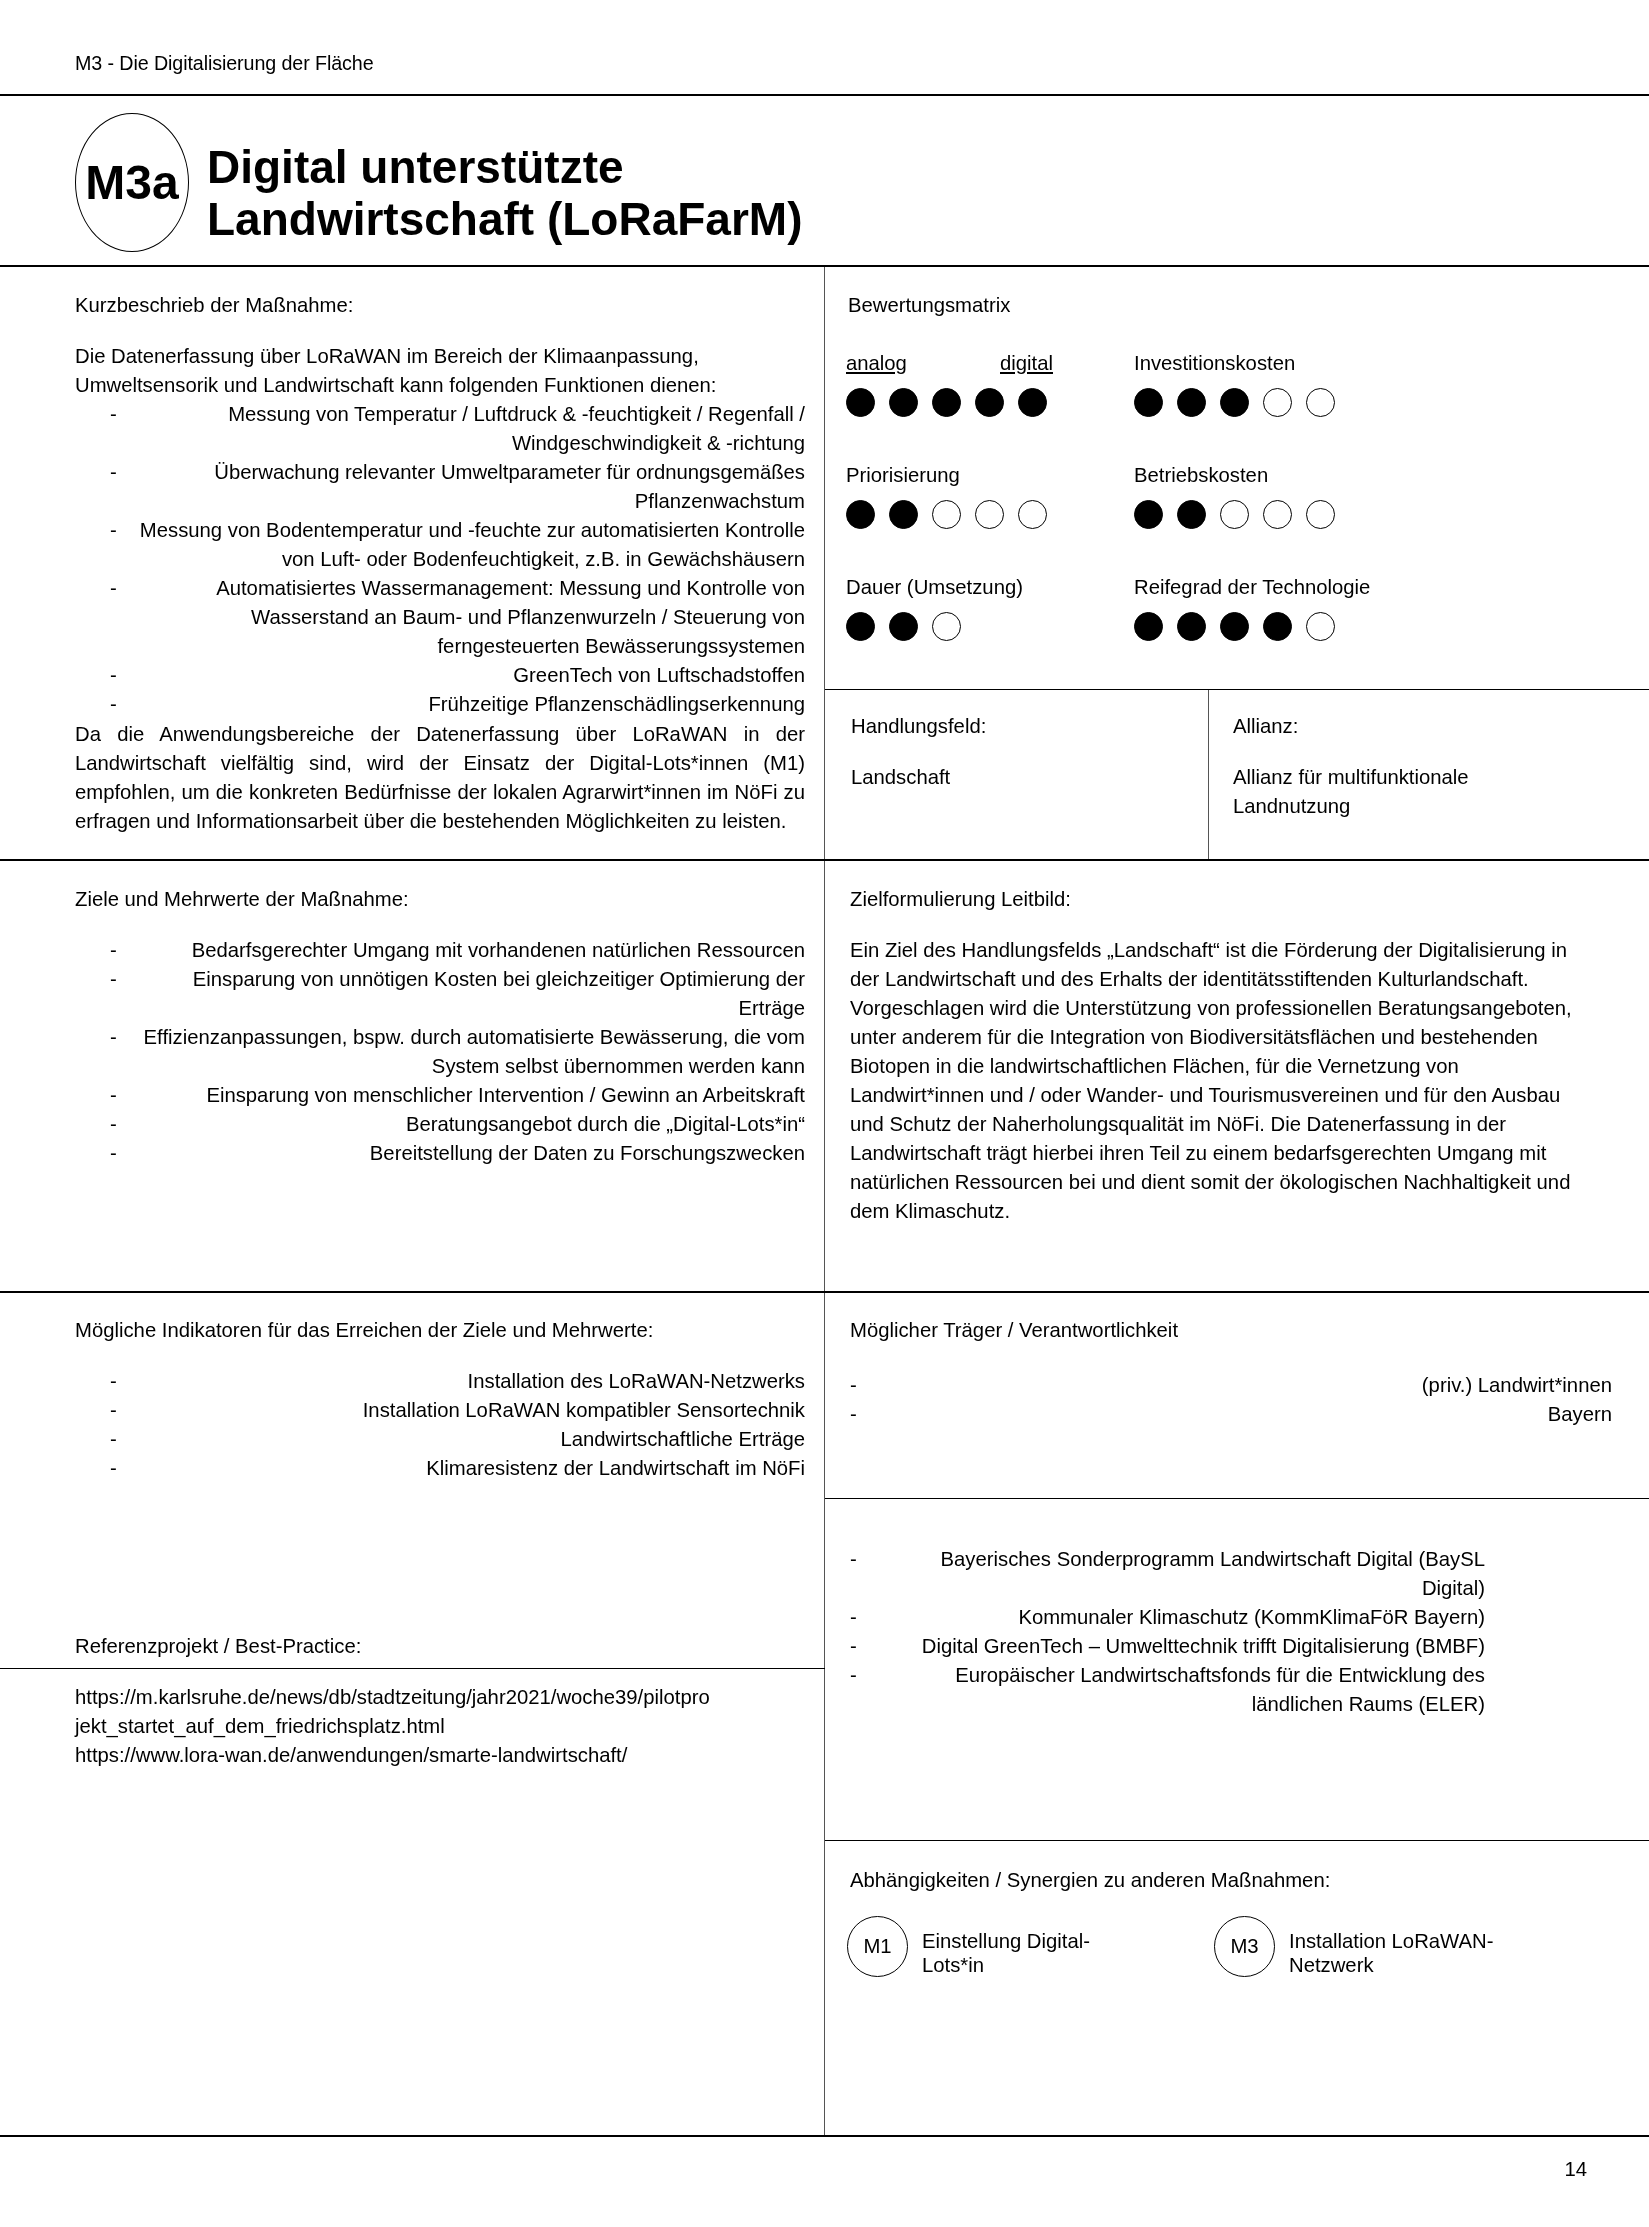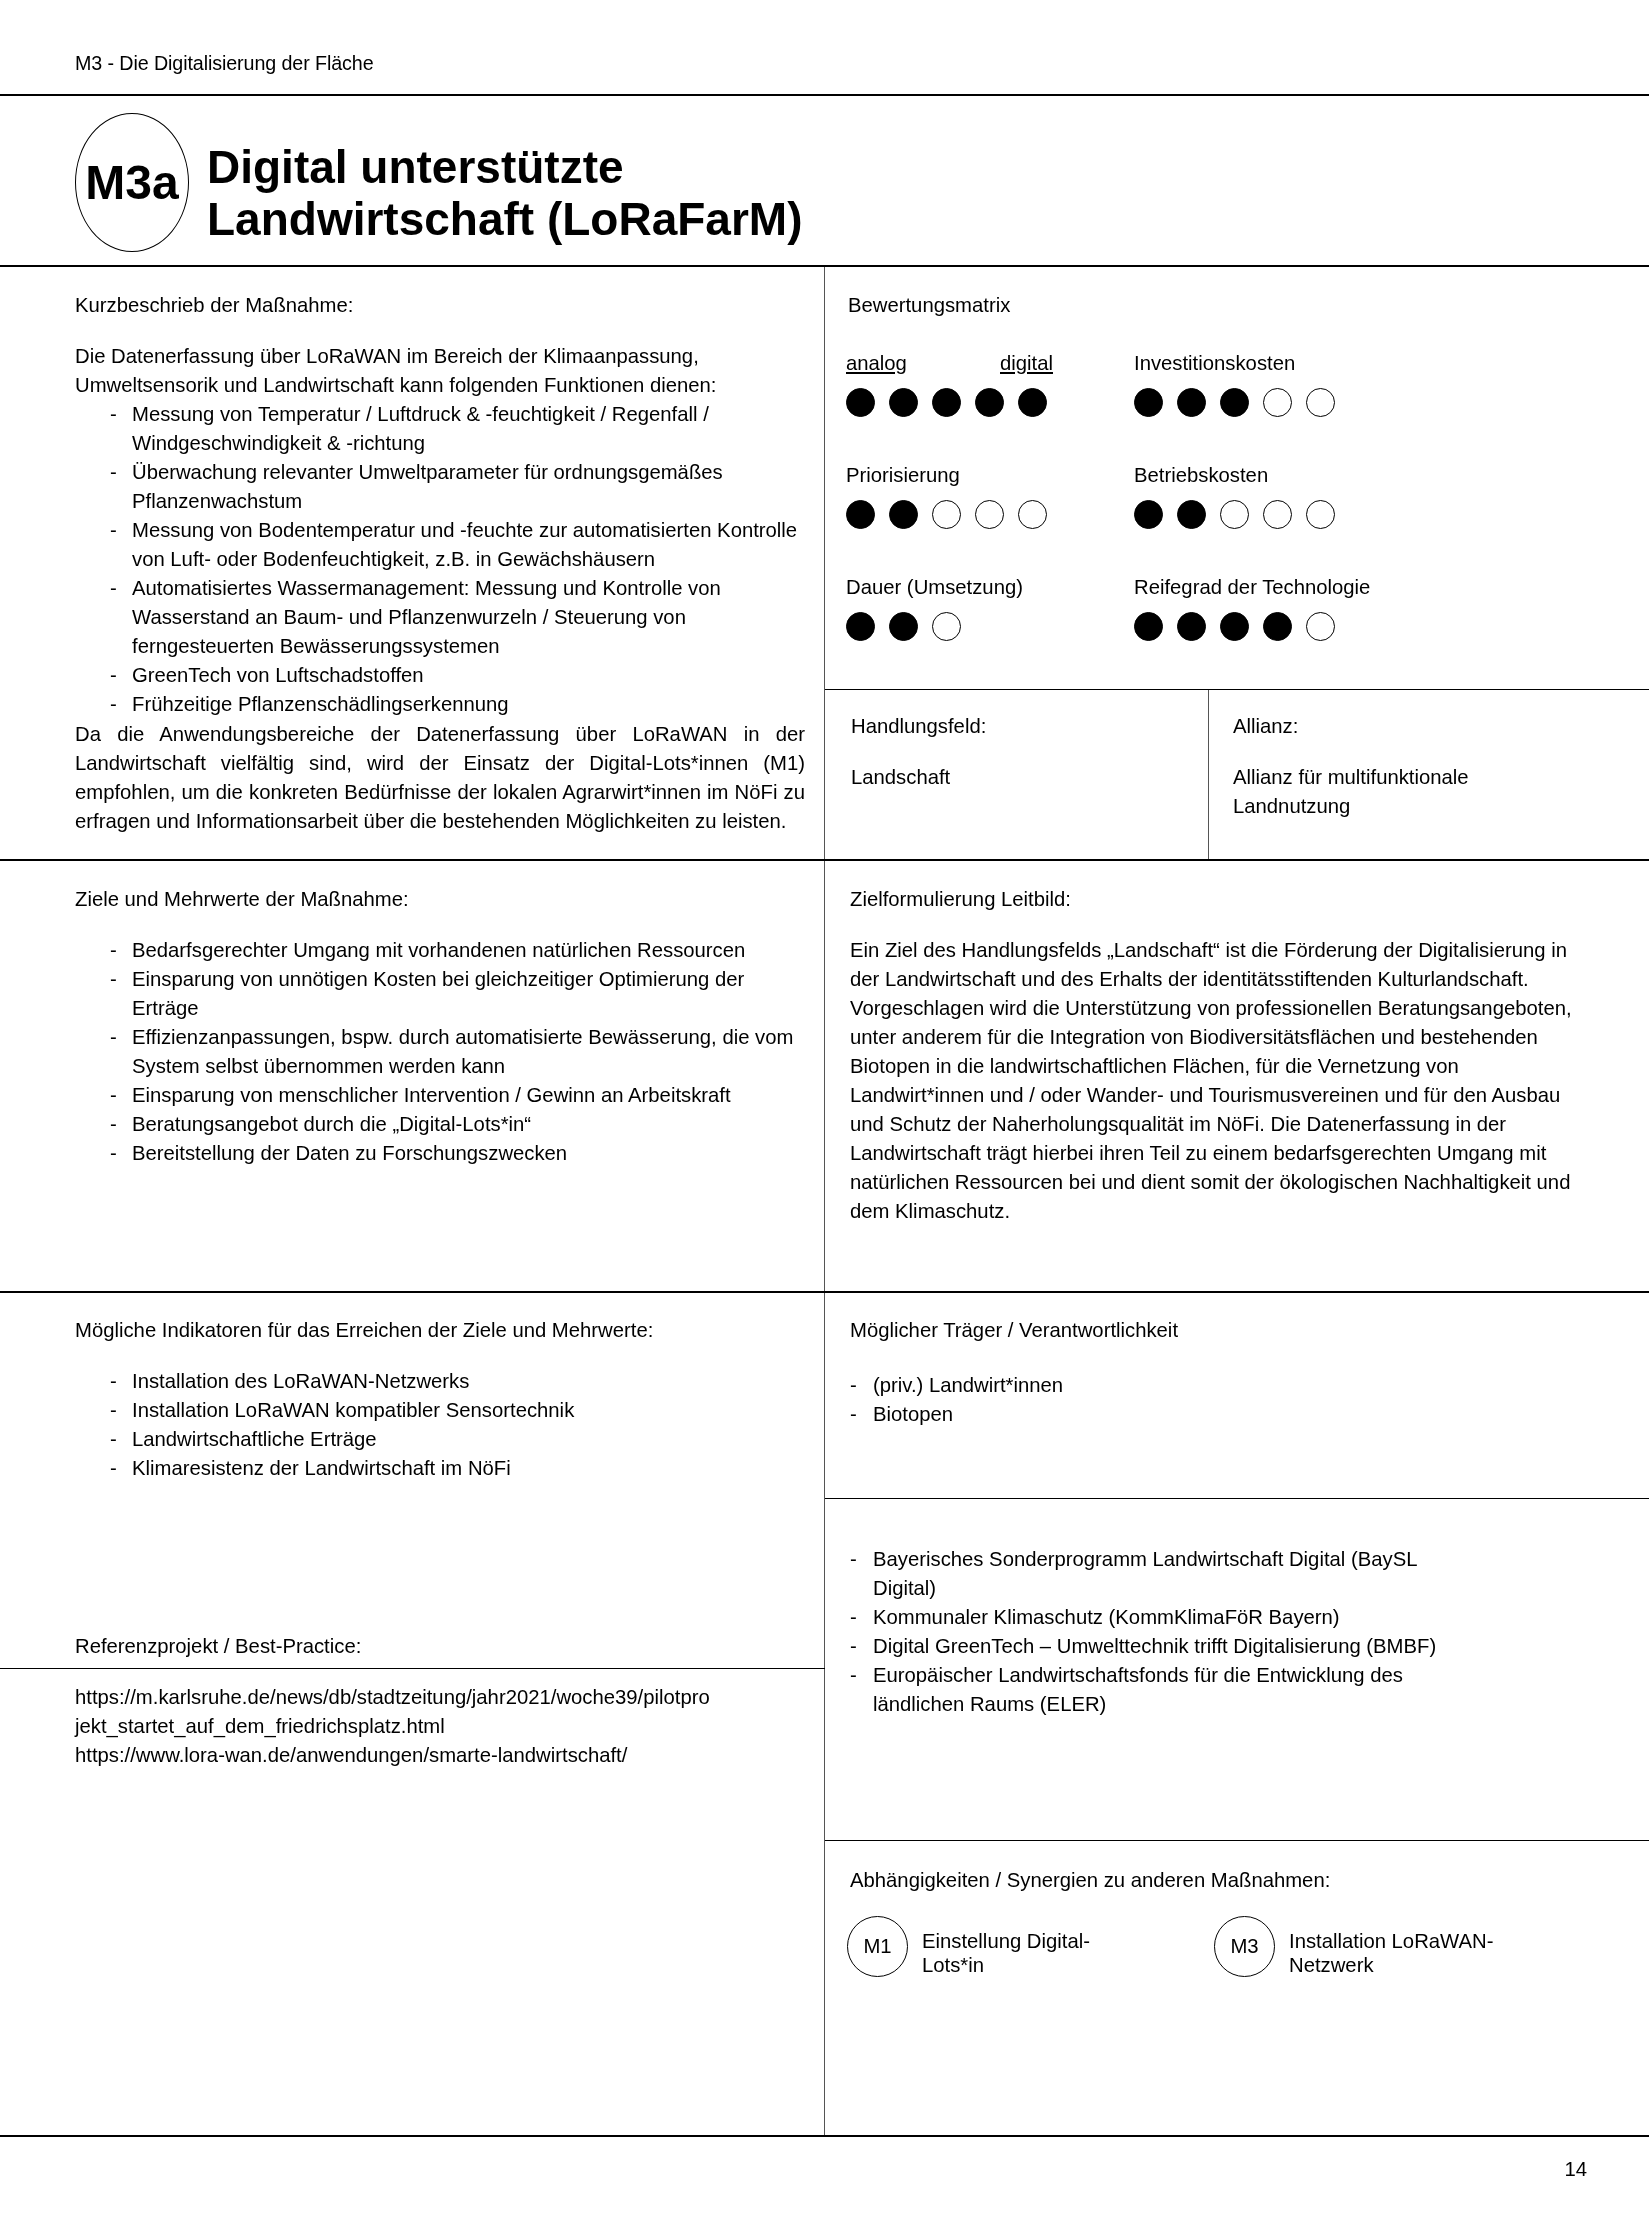--- a/index.html
+++ b/index.html
@@ -7,21 +7,21 @@
          font-family:"Liberation Sans", sans-serif; color:#000; }
   .abs { position:absolute; }
   .hline { position:absolute; left:0; width:1650px; height:1.9px; background:#000; }
   .vline { position:absolute; width:1.3px; background:#555; }
   .running-head { left:75px; top:52px; font-size:19.7px; letter-spacing:-0.1px; }
   .title-circle { left:75px; top:113px; width:112px; height:137px; border:1.9px solid #000; border-radius:50%;
                   display:flex; align-items:center; justify-content:center; font-size:48px; font-weight:bold; }
   .title-text { left:207px; top:141px; font-size:46px; font-weight:bold; line-height:52px; }
   .label { font-size:20.3px; line-height:29px; }
   .body { font-size:20.3px; line-height:29px; }
-  ul.dash { list-style:none; margin:0; padding:0; }
+  ul.dash { list-style:none; margin:0; padding:0;text-align:right; }
   ul.dash li { position:relative; padding-left:57px; font-size:20.3px; line-height:29px; }
   ul.dash li::before { content:"-"; position:absolute; left:35px; top:0; }
   ul.dash.tight li { padding-left:23px; }
   ul.dash.tight li::before { left:0; }
   .rating-label { font-size:20.3px; line-height:25.4px; }
   .dots { display:flex; gap:14px; margin-top:11.4px; }
   .dot { width:29px; height:29px; border-radius:50%; border:1.6px solid #000; box-sizing:border-box; }
   .dot.filled { background:#000; }
   .badge { width:61px; height:61px; border:1.6px solid #000; border-radius:50%; box-sizing:border-box;
            display:flex; align-items:center; justify-content:center; font-size:20.3px; }
@@ -167,21 +167,21 @@
       <li>Installation LoRaWAN kompatibler Sensortechnik</li>
       <li>Landwirtschaftliche Erträge</li>
       <li>Klimaresistenz der Landwirtschaft im NöFi</li>
     </ul>
 </div>
 
 <div class="abs" style="left:850px; top:1316px; width:762px;">
   <div class="label">Möglicher Träger / Verantwortlichkeit</div>
   <ul class="dash tight" id="traeger-list" style="margin-top:26px;">
       <li>(priv.) Landwirt*innen</li>
-      <li>Biotopen</li>
+      <li>Bayern</li>
     </ul>
 </div>
 
 <div class="hline" style="top:1498px; left:825px; width:825px; height:1.3px;"></div>
 
 <div class="abs" style="left:850px; top:1523px; width:762px;">
   <ul class="dash tight" id="foerder-list" style="margin-top:21.6px; width:635px;">
       <li>Bayerisches Sonderprogramm Landwirtschaft Digital (BaySL Digital)</li>
       <li>Kommunaler Klimaschutz (KommKlimaFöR Bayern)</li>
       <li>Digital GreenTech – Umwelttechnik trifft Digitalisierung (BMBF)</li>

